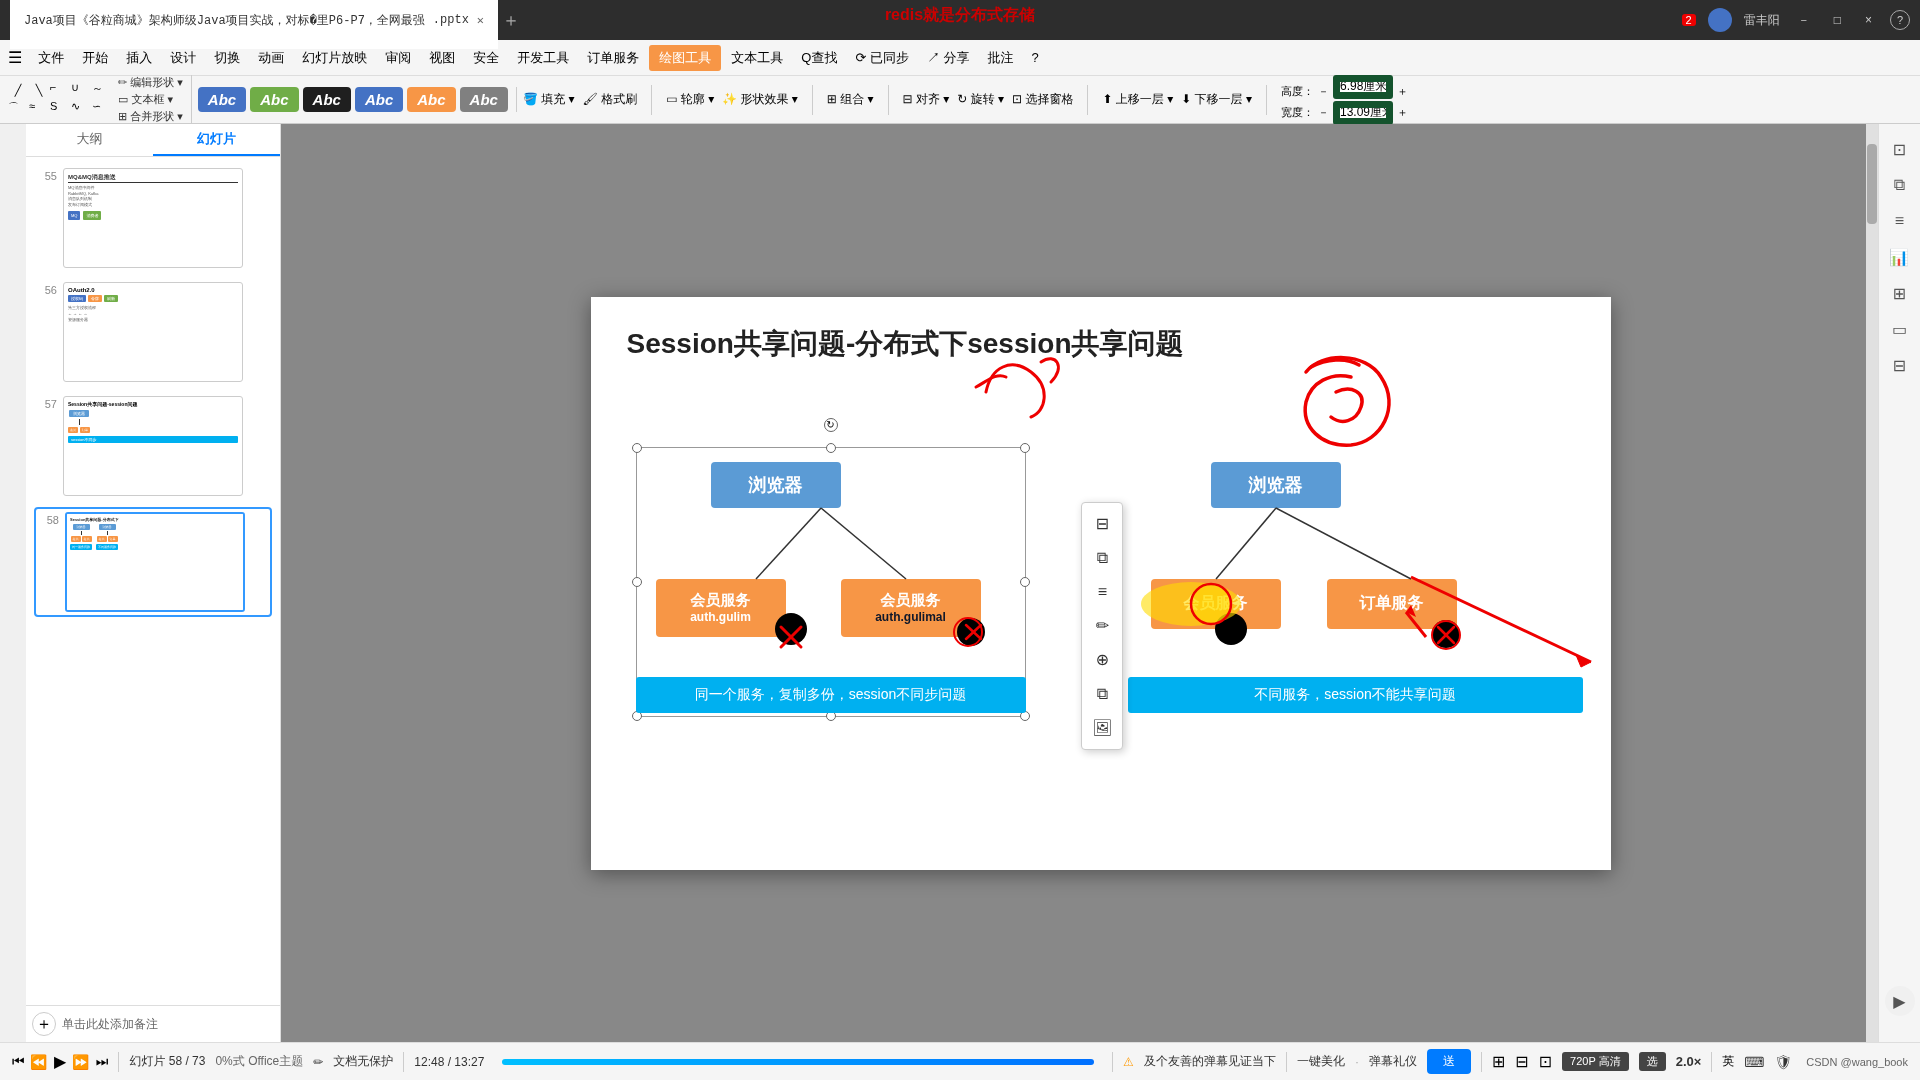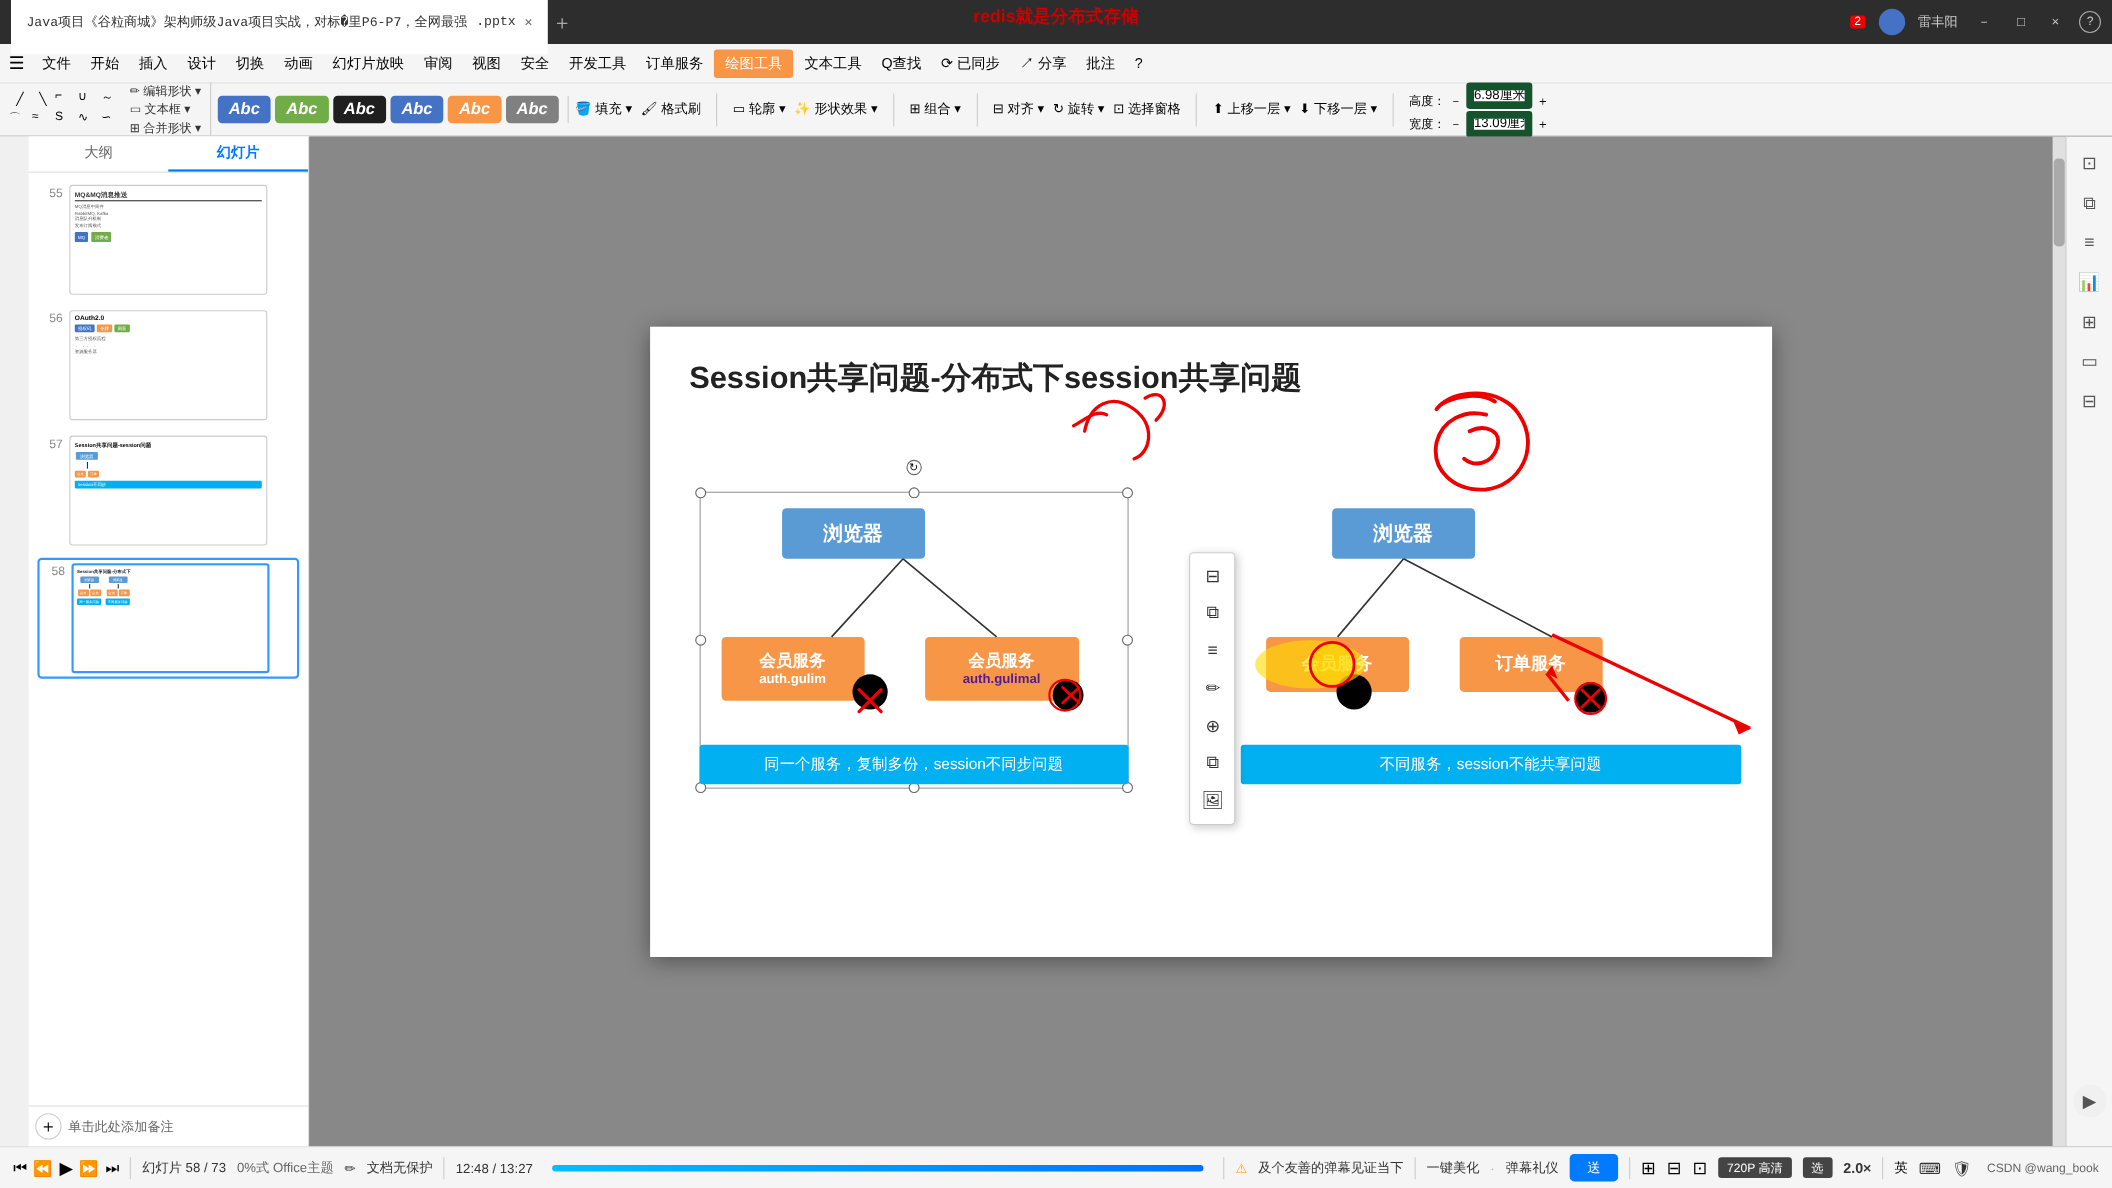--- a/index.html
+++ b/index.html
@@ -352,21 +352,21 @@
         <span style="color:white;font-size:18px;font-weight:bold;">浏览器</span>
       </div>
 
       <div class="service-box" style="position:absolute;left:65px;top:282px;width:130px;height:58px;background:#f79646;display:flex;flex-direction:column;align-items:center;justify-content:center;">
         <span style="color:white;font-size:15px;font-weight:bold;">会员服务</span>
         <span style="color:white;font-size:12px;">auth.gulim</span>
       </div>
 
       <div class="service-box" style="position:absolute;left:250px;top:282px;width:140px;height:58px;background:#f79646;display:flex;flex-direction:column;align-items:center;justify-content:center;">
         <span style="color:white;font-size:15px;font-weight:bold;">会员服务</span>
-        <span style="color:#4c1d95;font-size:12px;">auth.gulimal</span>
+        <span style="color:#0f172a;font-size:12px;">auth.gulimal</span>
       </div>
 
       <div class="label-bar" style="position:absolute;left:45px;top:380px;width:390px;height:36px;background:#00b0f0;display:flex;align-items:center;justify-content:center;font-size:14px;">
         <span style="color:white;">同一个服务，复制多份，session不同步问题</span>
       </div>
 
       <svg style="position:absolute;left:45px;top:150px;width:390px;height:270px;overflow:visible;">
 
         <line x1="185" y1="61" x2="120" y2="132" stroke="#333" stroke-width="1.5"></line>
 

